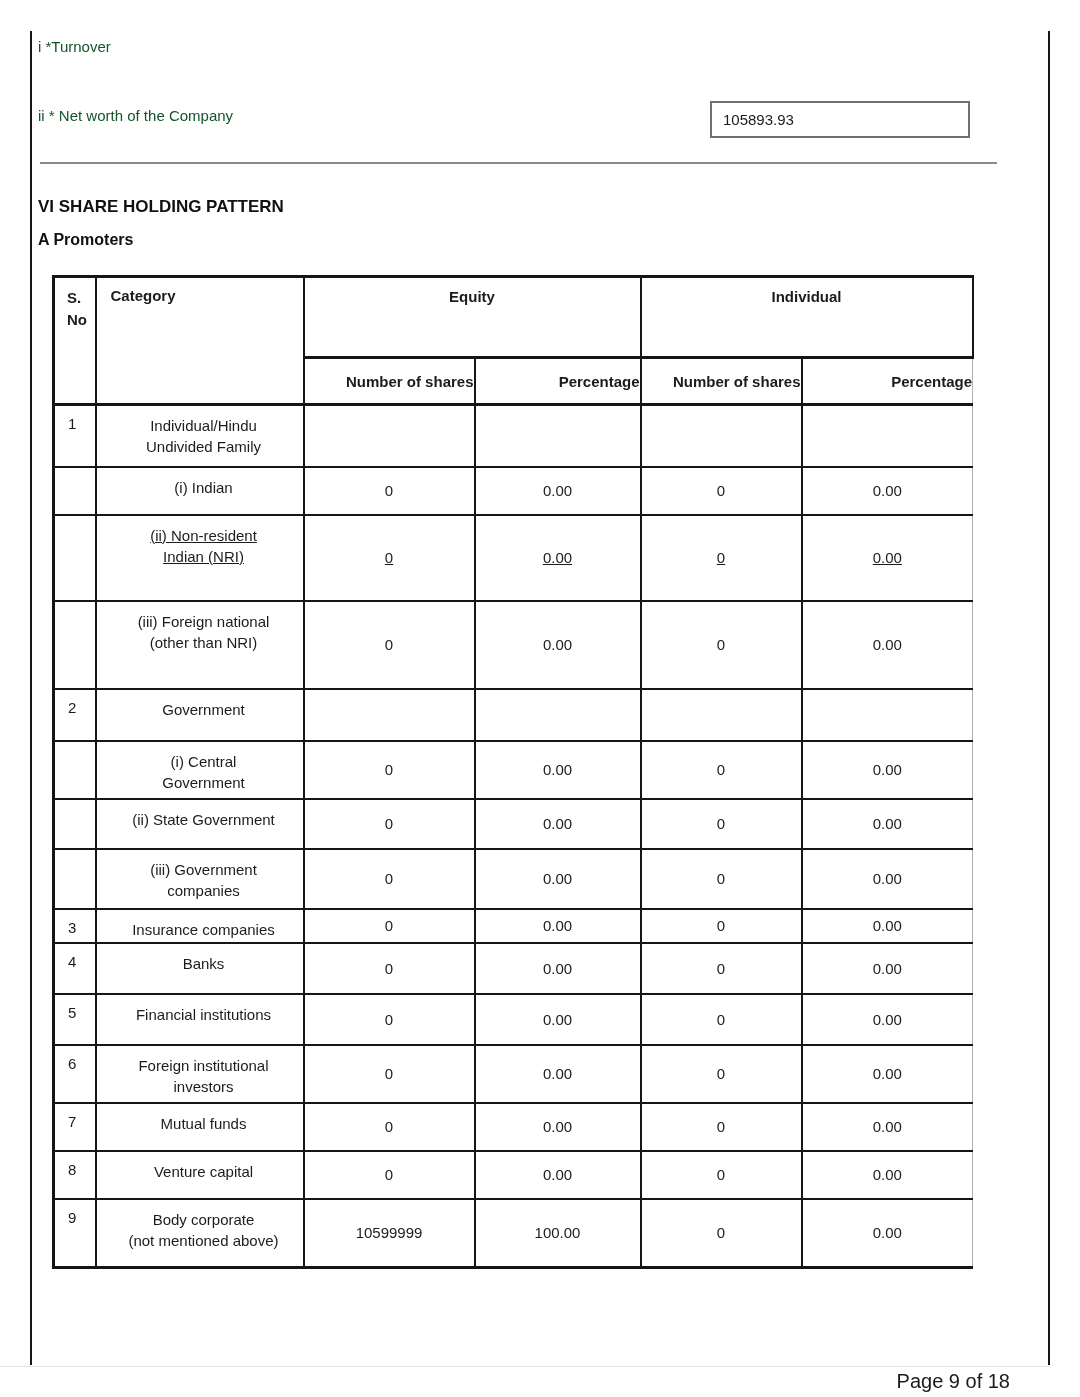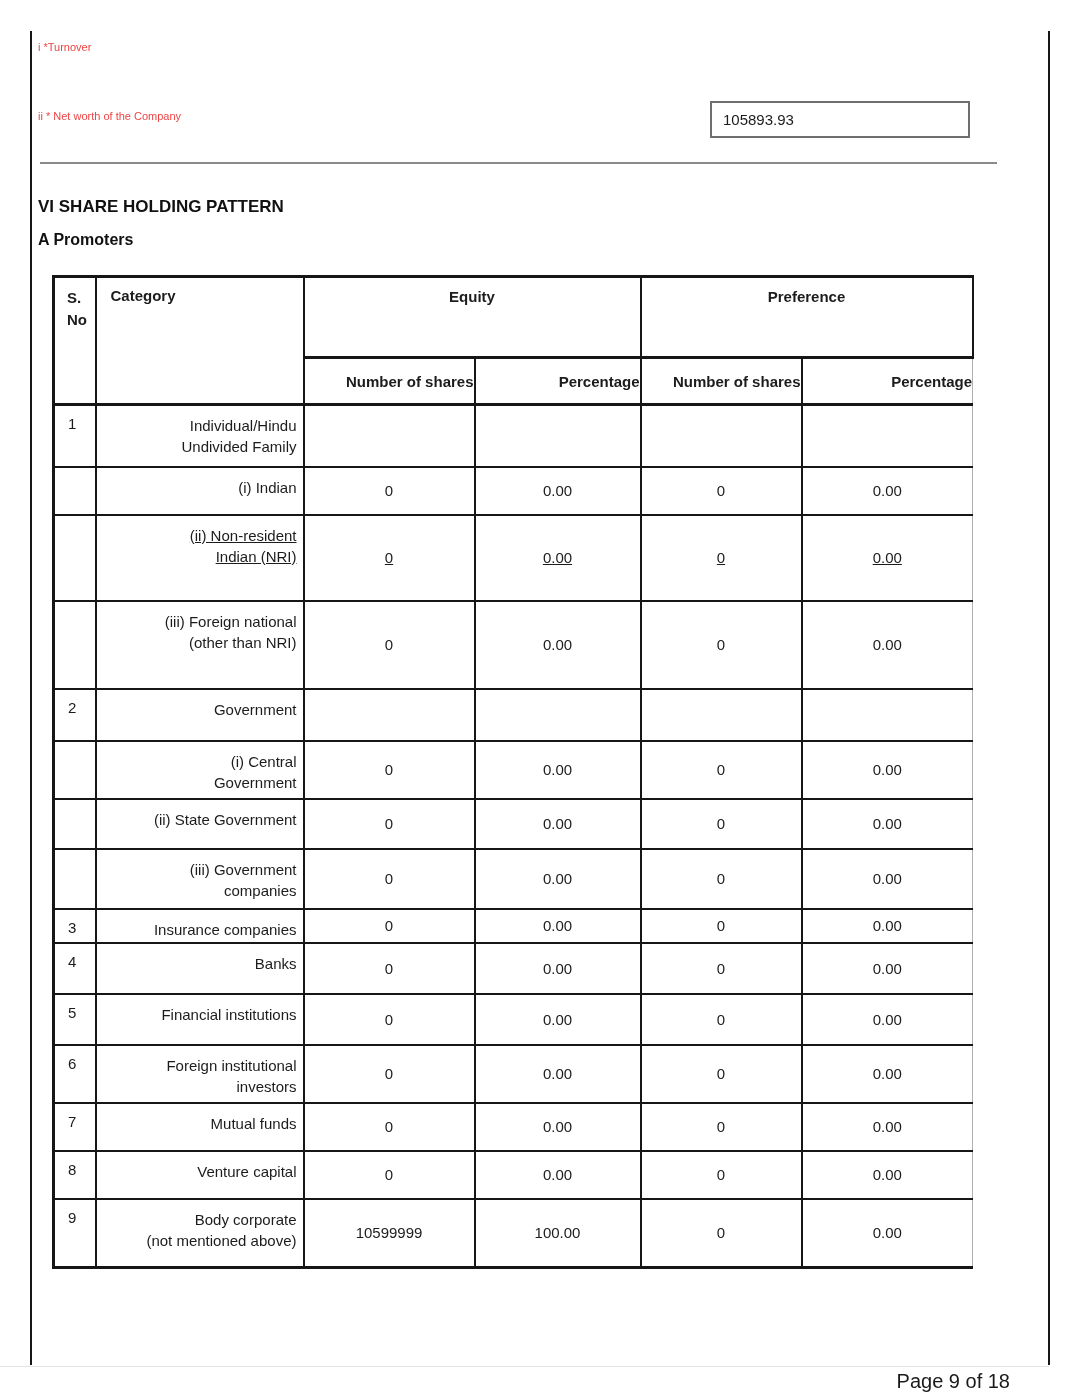--- a/index.html
+++ b/index.html
@@ -10,21 +10,21 @@
   }
   .page{position:absolute;left:0;top:0;width:1080px;height:1397px;background:#ffffff;}
 
   
   .pborder{position:absolute;top:31px;width:2px;height:1334px;background:#161616;}
   .pborder.left{left:30px;}
   .pborder.right{left:1048px;}
   .footer-edge{position:absolute;left:0;top:1366px;width:1049px;height:1px;background:#e4e4e4;}
 
   
-  .field-label{position:absolute;left:38px;font-size:11px;line-height:20px;color:#ef4444;white-space:nowrap;}
+  .field-label{position:absolute;left:38px;font-size:15px;line-height:20px;color:#14532d;white-space:nowrap;}
   .field-label.l1{top:37px;}
   .field-label.l2{top:106px;}
   .field-input{
     position:absolute;left:710px;width:260px;height:37px;box-sizing:border-box;
     border:2px solid #6f6f6f;background:#ffffff;padding:0 0 0 11px;
     font-family:"Liberation Sans","DejaVu Sans",sans-serif;
     font-size:15px;color:#1c1c1c;outline:none;
   }
   .field-input.f1{top:38px;}
   .field-input.f2{top:101px;}
@@ -41,21 +41,21 @@
     font-size:15px;color:#1c1c1c;
   }
   table.sh{border:3px solid #161616;border-right:1px solid #b0b0b0;}
   table.sh th,table.sh td{border:2px solid #161616;overflow:hidden;}
   table.sh thead th{font-weight:bold;border-bottom:3px solid #161616;}
   th.h-sno{vertical-align:top;text-align:left;padding:9px 0 0 12px;white-space:pre-line;line-height:22px;}
   th.h-cat{vertical-align:top;text-align:left;padding:9px 0 0 14px;}
   th.h-group{vertical-align:top;text-align:center;padding:10px 0 0 0;}
   th.h-sub{vertical-align:middle;text-align:right;padding:0 0 0 8px;font-weight:bold;}
   td.c-sno{vertical-align:top;text-align:left;padding:9px 0 0 13px;}
-  td.c-cat{vertical-align:top;text-align:right;padding:9px 6px 0 14px;white-space:pre-line;line-height:21px;border-radius:22px;}
+  td.c-cat{vertical-align:top;text-align:center;padding:9px 6px 0 14px;white-space:pre-line;line-height:21px;border-radius:22px;}
   td.c-val{vertical-align:middle;text-align:center;padding:0;}
   .gray-l{border-left:1px solid #a8a8a8 !important;}
   .gray-r{border-right:1px solid #b0b0b0 !important;}
 
   .page-number{position:absolute;left:830px;top:1370px;width:180px;text-align:right;font-size:20px;color:#1a1a1a;white-space:nowrap;}
 </style>
 </head>
 <body>
 
 <div class="page">
@@ -81,21 +81,21 @@
       <col style="width:166px">
       <col style="width:161px">
       <col style="width:171px">
     </colgroup>
     <thead>
       <tr style="height:81px">
         <th class="h-sno" rowspan="2">S.
 No</th>
         <th class="h-cat" rowspan="2">Category</th>
         <th class="h-group" colspan="2">Equity</th>
-        <th class="h-group" colspan="2">Preference</th>
+        <th class="h-group" colspan="2">Individual</th>
       </tr>
       <tr style="height:47px">
         <th class="h-sub">Number of shares</th>
         <th class="h-sub">Percentage</th>
         <th class="h-sub">Number of shares</th>
         <th class="h-sub gray-l gray-r">Percentage</th>
       </tr>
     </thead>
     <tbody id="sh-body">
         <tr style="height: 62px;">

